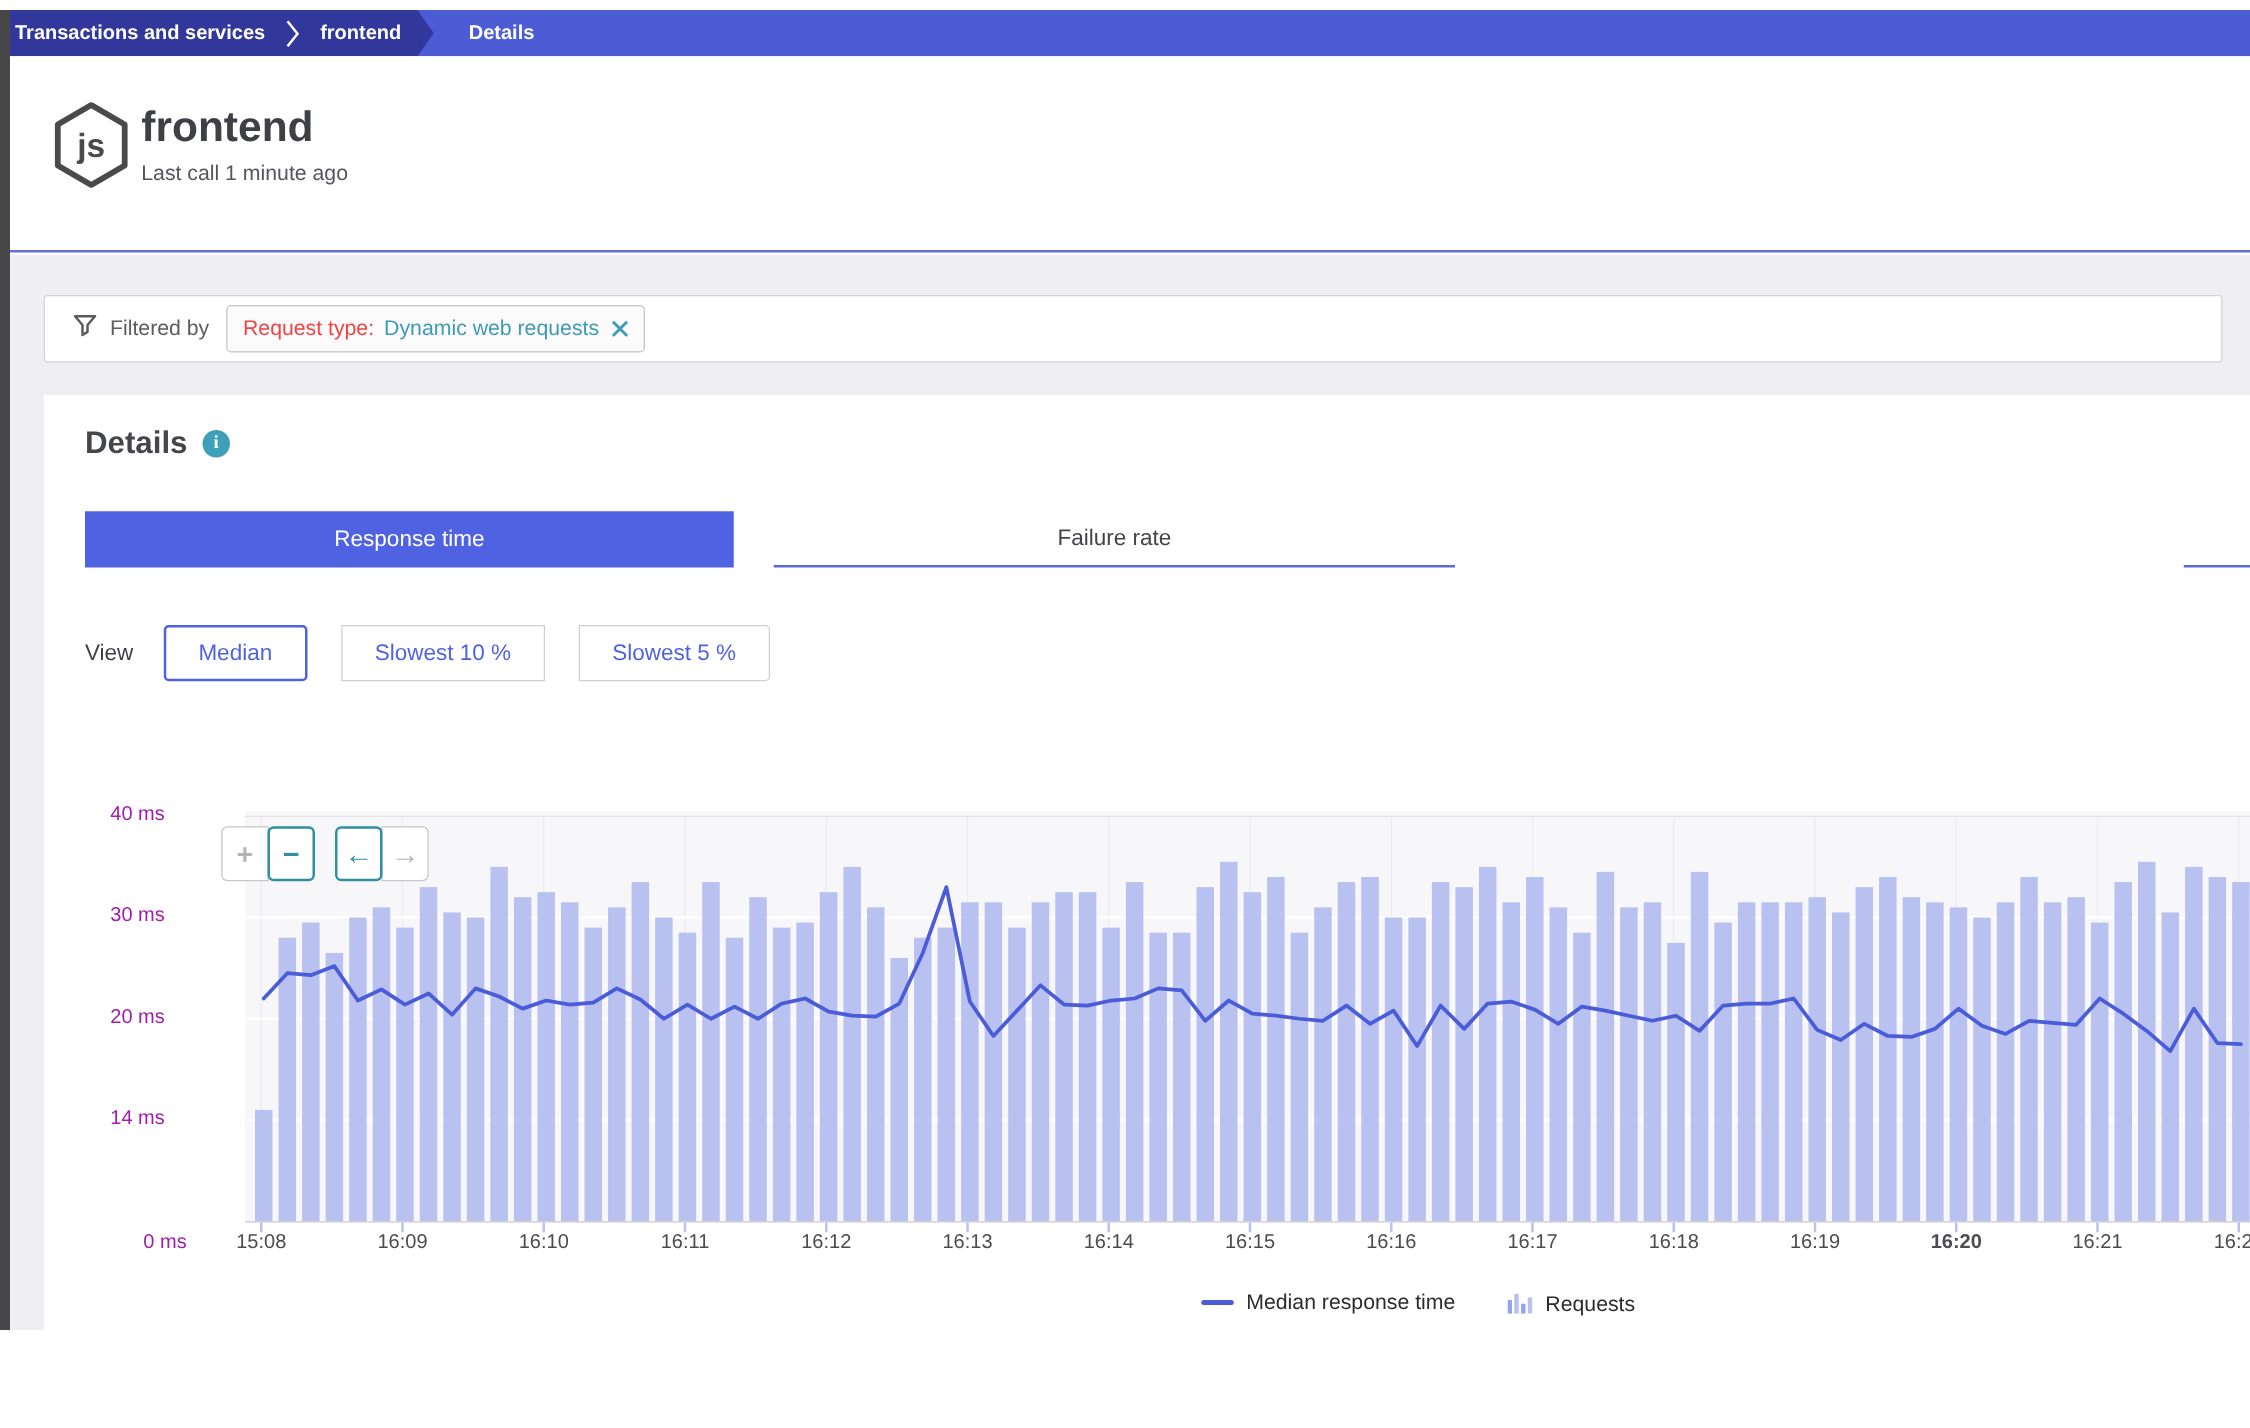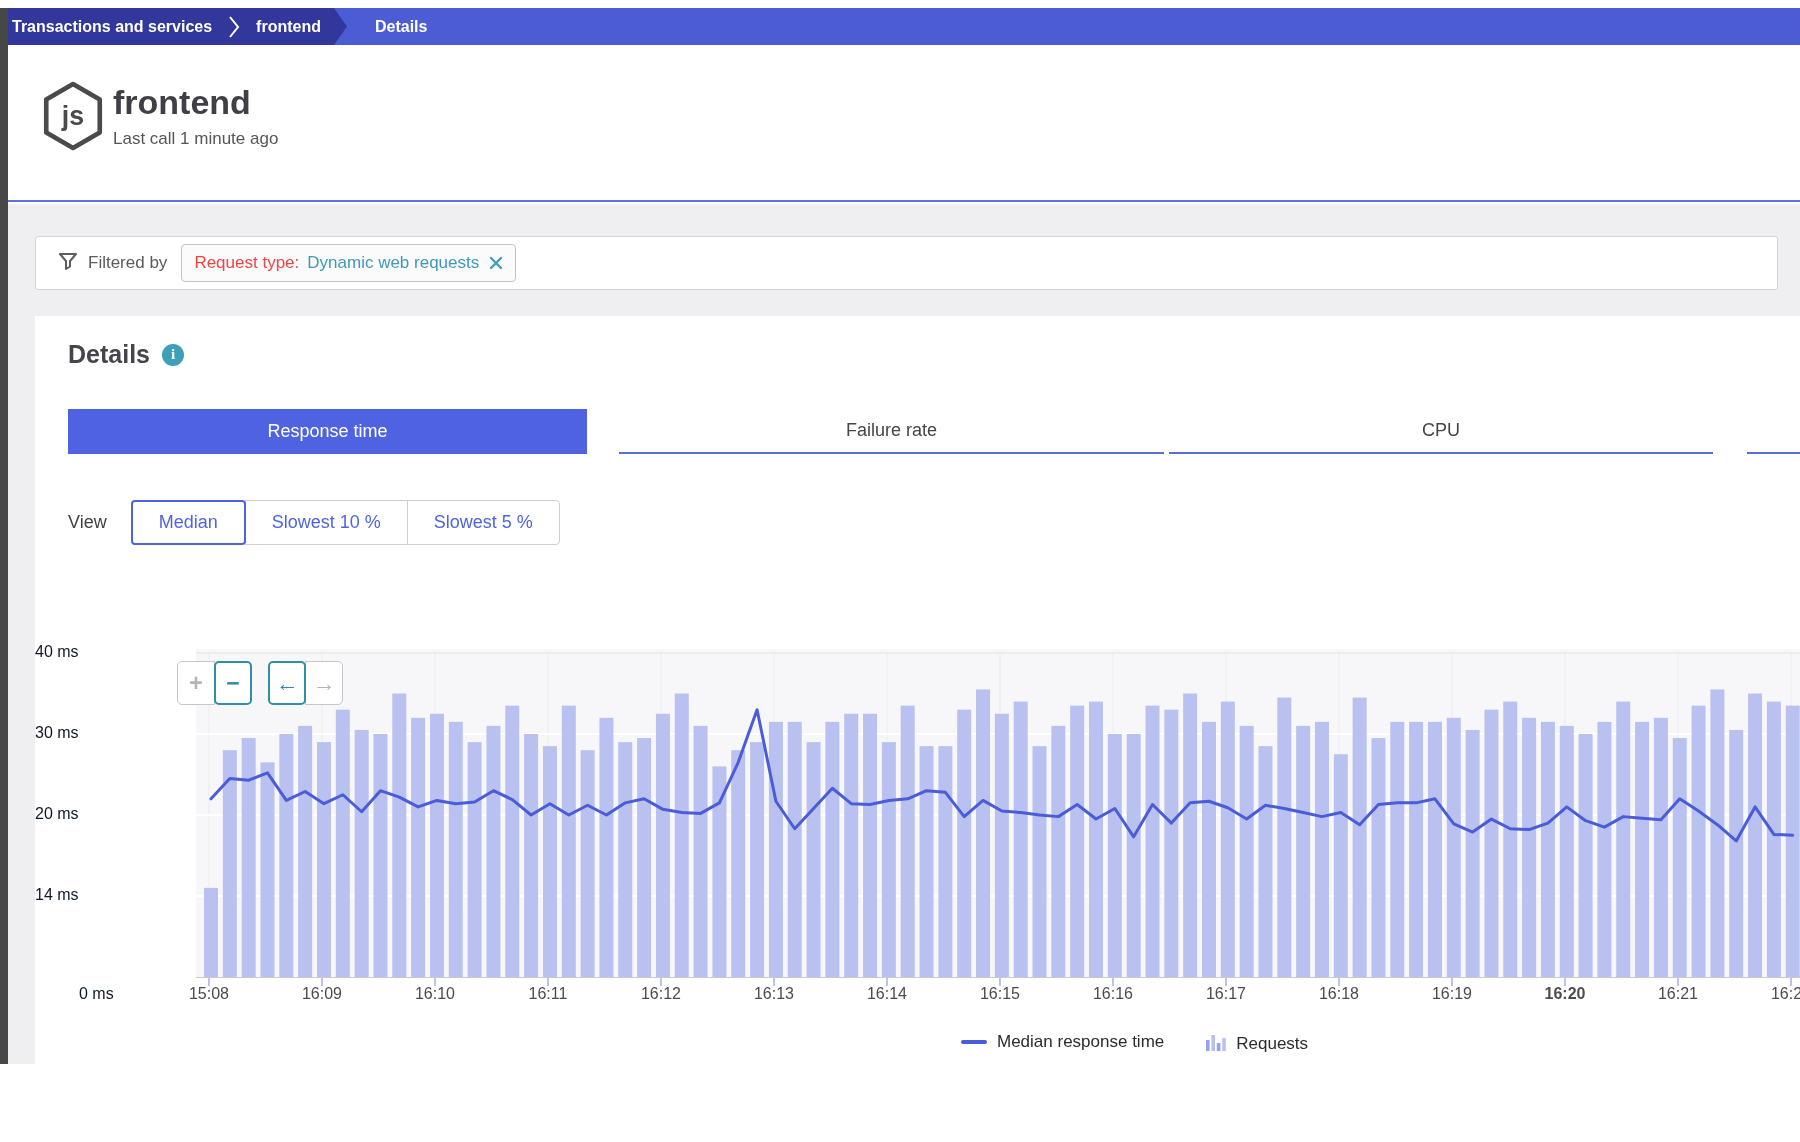--- a/index.html
+++ b/index.html
@@ -54,32 +54,32 @@
     font-size:18px; color:#44444a; cursor:pointer; border-bottom:2px solid #5b6cd9; background:#fff; }
   .tab.active { background:#4f63e2; color:#fff; border-bottom:none; }
   .tab1 { left:33px;   width:519px; }
   .tab2 { left:584px;  width:545px; }
   .tab3 { left:1134px; width:544px; }
   .tab-stub { position:absolute; top:93px; left:1712px; right:0; height:45px; border-bottom:2px solid #5b6cd9; }
 
   
   .view-row { position:absolute; left:33px; top:184px; display:flex; align-items:center; }
   .view-label { font-size:18px; color:#3f3f46; margin-right:24px; }
-  .viewseg { display:flex; align-items:center; }
+  .viewseg { display:flex; align-items:center;gap:28px; }
   .vbtn { position:relative; height:45px; padding:0 26px; display:flex; align-items:center;
     background:#fff; border:1px solid #cfcfd3; color:#4f63e2; font-size:18px; margin-left:-1px; cursor:pointer; }
   .vbtn:first-child { margin-left:0; border-radius:4px 0 0 4px; }
   .vbtn:last-child { border-radius:0 4px 4px 0; }
   .vbtn.selected { border:2px solid #4f63e2; border-radius:4px; z-index:2; }
 
   
   .chart { position:absolute; left:0; top:244px; right:0; height:500px; }
   .plot { position:absolute; left:161px; top:89px; width:1604px; height:337px; }
   .y-labels { position:absolute; left:0; top:89px; width:150px; height:337px; }
-  .y-label { position:absolute; right:0; width:100%; text-align:left; font-size:16px; color:#0f172a; }
+  .y-label { position:absolute; right:0; width:100%; text-align:center; font-size:16px; color:#a21caf; }
   .x-labels { position:absolute; left:161px; top:425px; width:1604px; height:22px; }
   .x-label { position:absolute; width:70px; text-align:center; font-size:16px; color:#4b4b52; }
 
   .ctlgroup { position:absolute; top:101px; display:flex; z-index:5; }
   .ctl-zoom { left:142px; } .ctl-pan { left:233px; }
   .cbtn { width:38px; height:44px; background:#fff; border:1px solid #c6c6ca; color:#b4b4b8;
     display:flex; align-items:center; justify-content:center; font-size:23px; font-weight:bold;
     margin-left:-1px; cursor:pointer; }
   .cbtn:first-child { margin-left:0; border-radius:5px 0 0 5px; }
   .cbtn:last-child { border-radius:0 5px 5px 0; }
@@ -142,21 +142,20 @@
 
     <div class="card">
 
       <div class="card-heading-row">
         <span class="card-heading">Details</span>
         <span class="info-icon">i</span>
       </div>
 
       <div class="tab tab1 active">Response time</div>
       <div class="tab tab2">Failure rate</div>
-      <div class="tab tab3">CPU</div>
       <div class="tab-stub"></div>
 
       <div class="view-row">
         <span class="view-label">View</span>
         <div class="viewseg">
           <div class="vbtn selected">Median</div>
           <div class="vbtn">Slowest 10 %</div>
           <div class="vbtn">Slowest 5 %</div>
         </div>
       </div>

